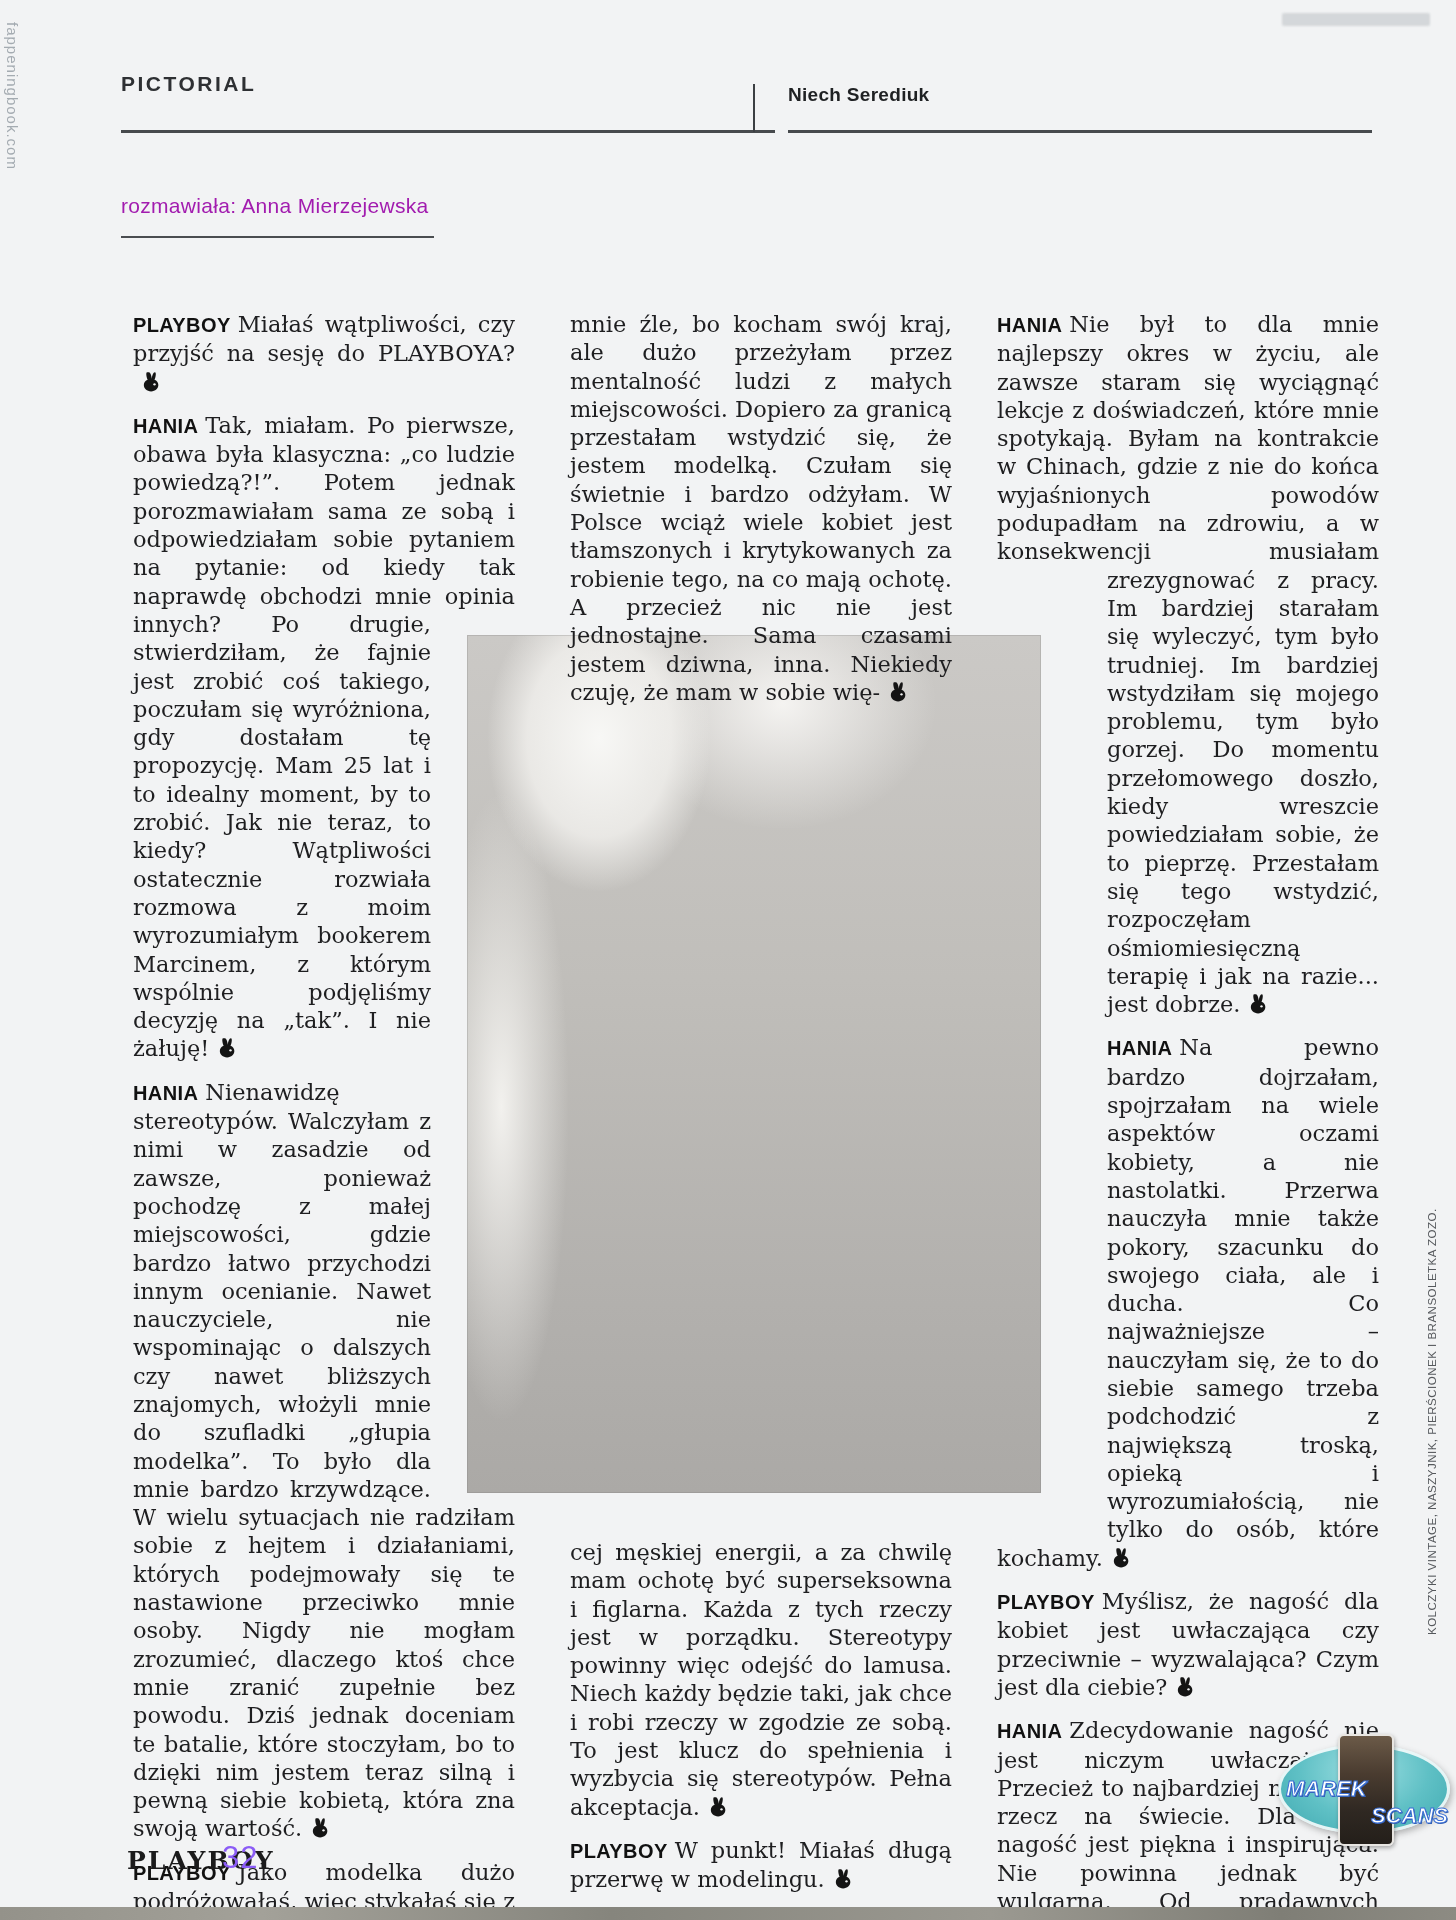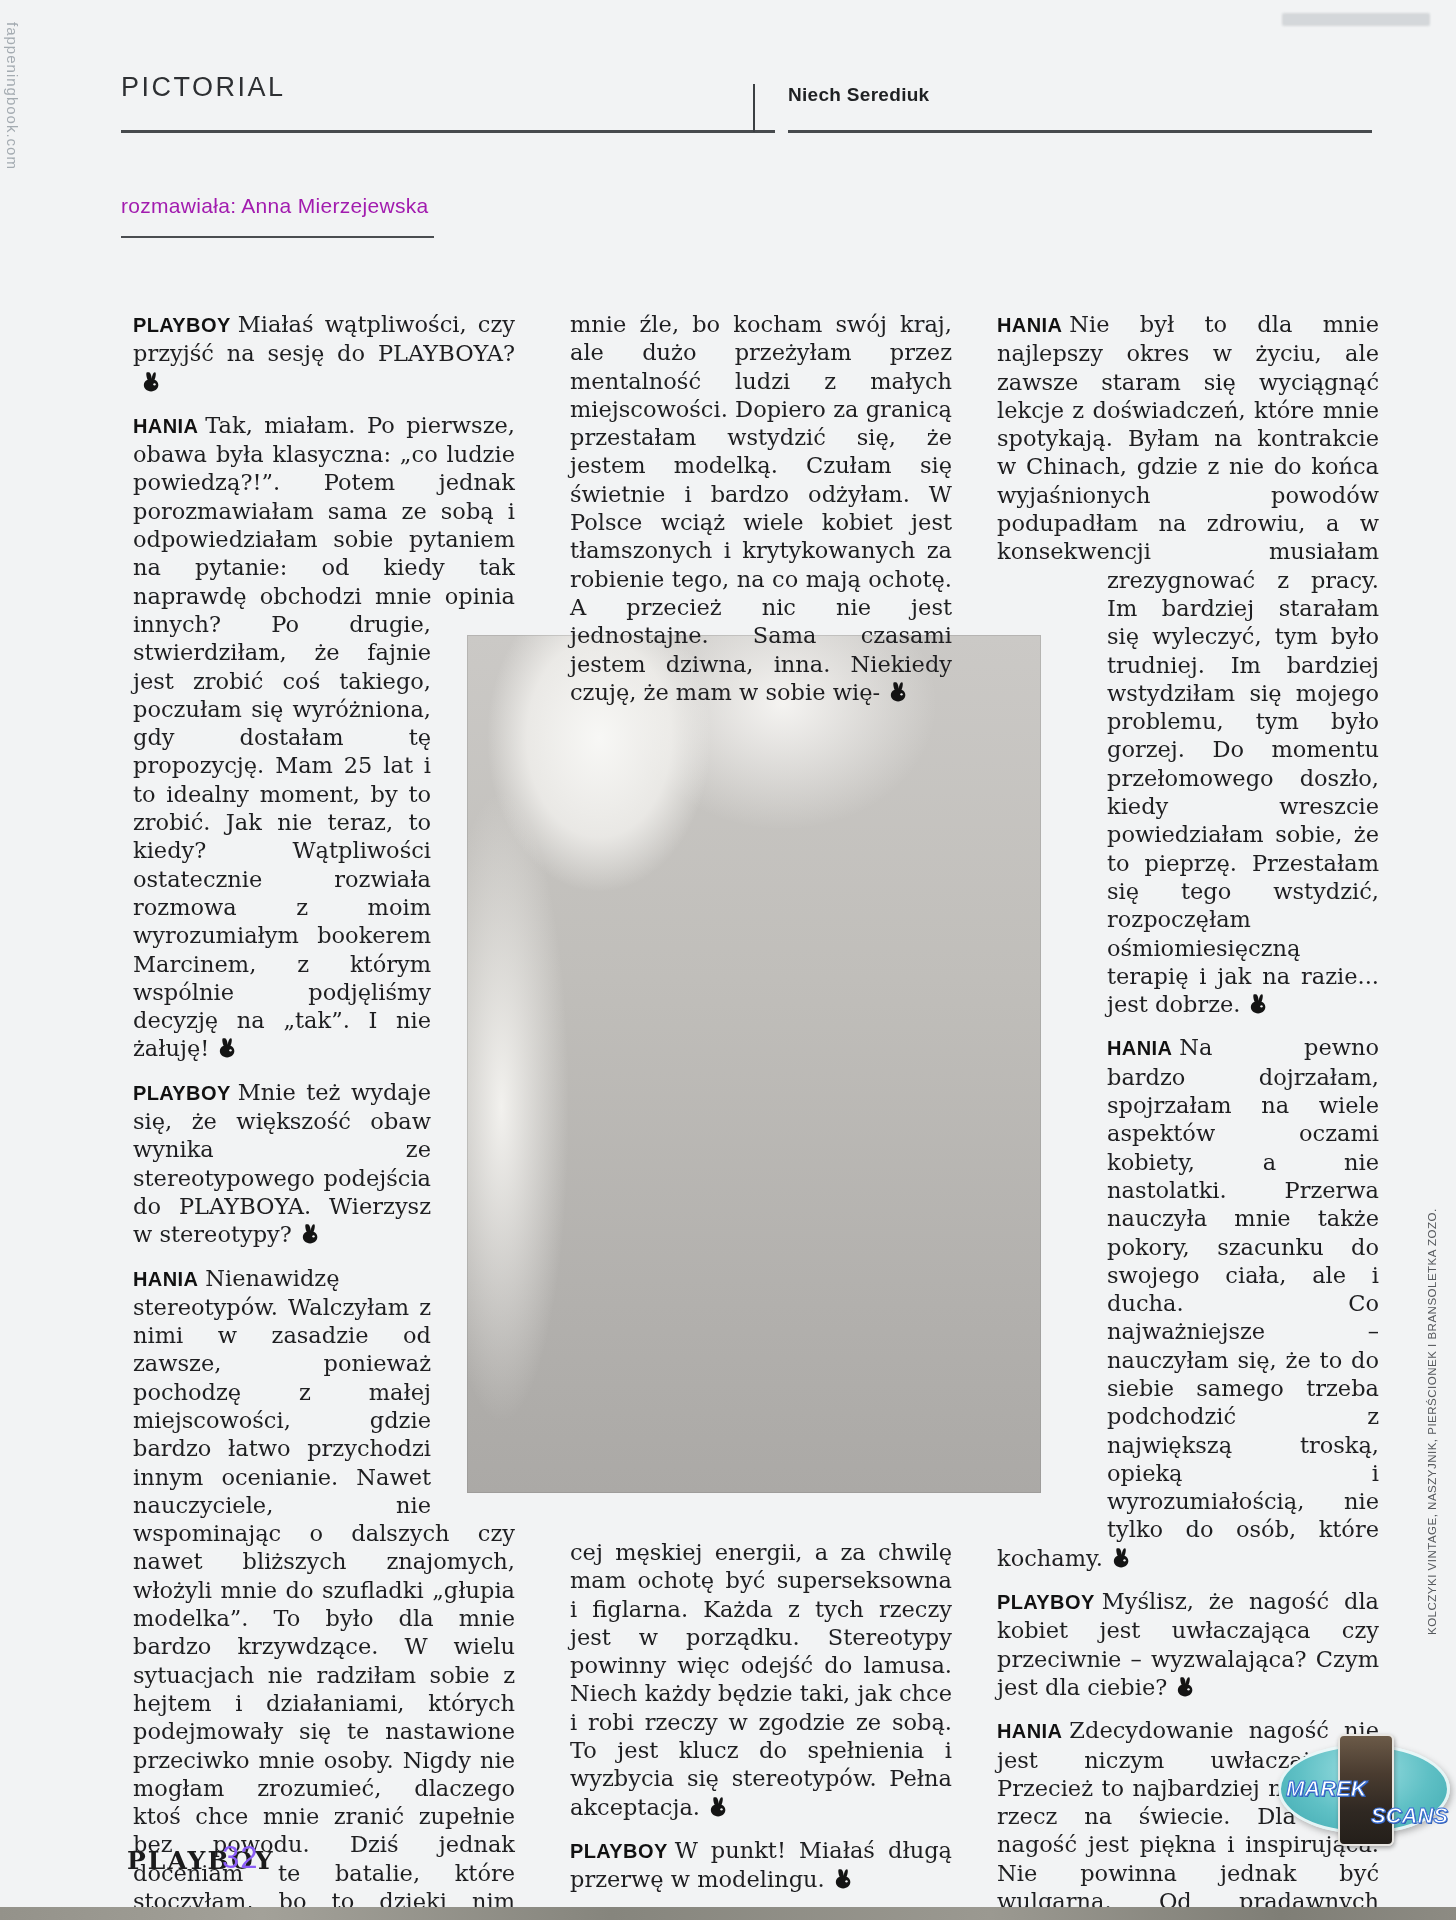--- a/index.html
+++ b/index.html
@@ -5,22 +5,22 @@
   html,body{margin:0;padding:0;}
   body{width:1456px;height:1920px;position:relative;background:#f2f3f4;overflow:hidden;
        font-family:"DejaVu Serif",serif;color:#222;}
   .abs{position:absolute;}
 
   
   .wm-left{left:4px;top:22px;writing-mode:vertical-rl;font-family:"Liberation Sans",sans-serif;
            font-size:15px;letter-spacing:1px;color:#a4abb1;}
 
   
-  .section-label{left:121px;top:72px;font-family:"Liberation Sans",sans-serif;font-weight:normal;
-                 font-size:27px;letter-spacing:2.5px;color:#2e3033;}
+  .section-label{left:121px;top:72px;font-family:"Liberation Sans",sans-serif;font-weight:bold;
+                 font-size:21px;letter-spacing:2.5px;color:#2e3033;}
   .model-name{left:788px;top:84px;font-family:"Liberation Sans",sans-serif;font-weight:bold;
               font-size:19px;letter-spacing:.3px;color:#1f2123;}
   .rule{background:#474a4d;height:3px;}
   .rule-left{left:121px;top:130px;width:654px;}
   .rule-right{left:788px;top:130px;width:584px;}
   .header-divider{left:753px;top:84px;width:2px;height:48px;background:#3c3f42;}
 
   .byline{left:121px;top:194px;font-family:"Liberation Sans",sans-serif;font-size:21px;
           letter-spacing:.3px;color:#a21caf;}
   .byline-rule{left:121px;top:236px;width:313px;height:2px;background:#4a4d50;}
@@ -104,24 +104,20 @@
     <p><span class="speaker">PLAYBOY</span><span class="ptext">Miałaś wątpliwości, czy przyjść na sesję do PLAYBOYA?</span><span class="bunny" hidden=""><svg width="20" height="22" viewBox="0 0 24 26">
           <path fill="#141414" d="M9.2 1.2c1.9-.4 3.3 3.6 3.7 7.8.5-4.2 2-8.2 3.9-7.8 1.7.4 1 5.6-.6 9.2 2.7 1 4.6 3.4 4.6 6.3 0 4.2-3.7 7.6-8.7 7.6s-8.7-3.4-8.7-7.6c0-2.9 1.9-5.3 4.6-6.3-1.6-3.6-2.3-8.8-.8-9.2z"></path>
           <circle cx="16.2" cy="15.8" r="1.4" fill="#f2f3f4"></circle>
         </svg></span></p>
 
     <p><span class="speaker">HANIA</span><span class="ptext">Tak, miałam. Po pierwsze, obawa była klasyczna: „co ludzie powiedzą?!”. Potem jednak porozmawiałam sama ze sobą i odpowiedziałam sobie pytaniem na pytanie: od kiedy tak naprawdę obchodzi mnie opinia innych? Po drugie, stwierdziłam, że fajnie jest zrobić coś takiego, poczułam się wyróżniona, gdy dostałam tę propozycję. Mam 25 lat i to idealny moment, by to zrobić. Jak nie teraz, to kiedy? Wątpliwości ostatecznie rozwiała rozmowa z moim wyrozumiałym bookerem Marcinem, z którym wspólnie podjęliśmy decyzję na „tak”. I nie żałuję!</span><span class="bunny" hidden=""><svg width="20" height="22" viewBox="0 0 24 26">
           <path fill="#141414" d="M9.2 1.2c1.9-.4 3.3 3.6 3.7 7.8.5-4.2 2-8.2 3.9-7.8 1.7.4 1 5.6-.6 9.2 2.7 1 4.6 3.4 4.6 6.3 0 4.2-3.7 7.6-8.7 7.6s-8.7-3.4-8.7-7.6c0-2.9 1.9-5.3 4.6-6.3-1.6-3.6-2.3-8.8-.8-9.2z"></path>
           <circle cx="16.2" cy="15.8" r="1.4" fill="#f2f3f4"></circle>
         </svg></span></p>
 
-    <p><span class="speaker">PLAYBOY</span><span class="ptext">Mnie też wydaje się, że większość obaw wynika ze stereotypowego podejścia do PLAYBOYA. Wierzysz w stereotypy?</span><span class="bunny" hidden=""><svg width="20" height="22" viewBox="0 0 24 26">
-          <path fill="#141414" d="M9.2 1.2c1.9-.4 3.3 3.6 3.7 7.8.5-4.2 2-8.2 3.9-7.8 1.7.4 1 5.6-.6 9.2 2.7 1 4.6 3.4 4.6 6.3 0 4.2-3.7 7.6-8.7 7.6s-8.7-3.4-8.7-7.6c0-2.9 1.9-5.3 4.6-6.3-1.6-3.6-2.3-8.8-.8-9.2z"></path>
-          <circle cx="16.2" cy="15.8" r="1.4" fill="#f2f3f4"></circle>
-        </svg></span></p>
 
     <p><span class="speaker">HANIA</span><span class="ptext">Nienawidzę stereotypów. Walczyłam z nimi w zasadzie od zawsze, ponieważ pochodzę z małej miejscowości, gdzie bardzo łatwo przychodzi innym ocenianie. Nawet nauczyciele, nie wspominając o dalszych czy nawet bliższych znajomych, włożyli mnie do szufladki „głupia modelka”. To było dla mnie bardzo krzywdzące. W wielu sytuacjach nie radziłam sobie z hejtem i działaniami, których podejmowały się te nastawione przeciwko mnie osoby. Nigdy nie mogłam zrozumieć, dlaczego ktoś chce mnie zranić zupełnie bez powodu. Dziś jednak doceniam te batalie, które stoczyłam, bo to dzięki nim jestem teraz silną i pewną siebie kobietą, która zna swoją wartość.</span><span class="bunny" hidden=""><svg width="20" height="22" viewBox="0 0 24 26">
           <path fill="#141414" d="M9.2 1.2c1.9-.4 3.3 3.6 3.7 7.8.5-4.2 2-8.2 3.9-7.8 1.7.4 1 5.6-.6 9.2 2.7 1 4.6 3.4 4.6 6.3 0 4.2-3.7 7.6-8.7 7.6s-8.7-3.4-8.7-7.6c0-2.9 1.9-5.3 4.6-6.3-1.6-3.6-2.3-8.8-.8-9.2z"></path>
           <circle cx="16.2" cy="15.8" r="1.4" fill="#f2f3f4"></circle>
         </svg></span></p>
 
     <p><span class="speaker">PLAYBOY</span><span class="ptext">Jako modelka dużo podróżowałaś, więc stykałaś się z różnymi opiniami całkowicie różnych od siebie ludzi. Jaki stereotyp jest powtarzany w Polsce?</span></p>
 
   </div>
 

